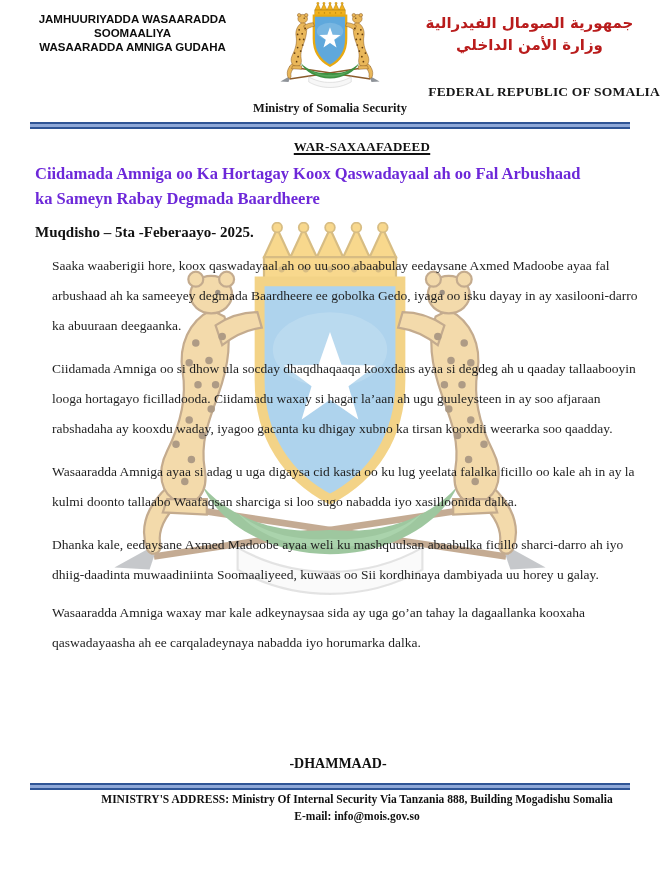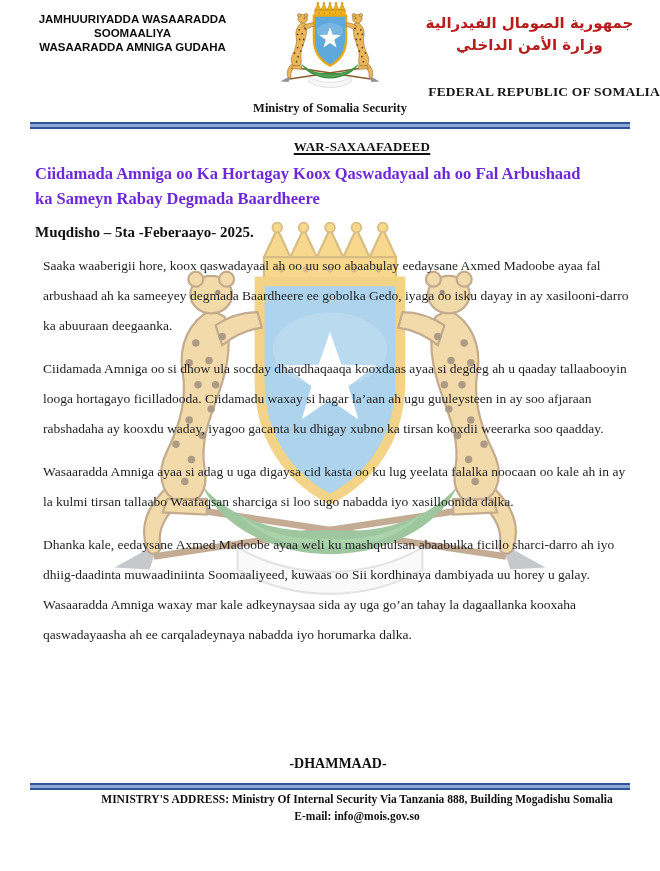--- a/index.html
+++ b/index.html
@@ -43,23 +43,23 @@
     text-decoration:underline; text-underline-offset:2px; text-decoration-thickness:1.5px;padding-left:32px;
   }
   .headline {
     position:absolute; top:161px; left:35px; width:560px;
     font-weight:bold; font-size:16.5px; line-height:25px; color:#6d28d9;
   }
   .dateline {
     position:absolute; top:224px; left:35px;
     font-weight:bold; font-size:15px; color:#111;
   }
-  .bodycopy { position:absolute; top:251px; left:43px; width:592px; z-index:2; }
+  .bodycopy { position:absolute; top:251px; left:52px; width:592px; z-index:2; }
   .bodycopy p { margin:0 0 13px 0; font-size:13.5px; line-height:30px; color:#1f1f1f; }
-  .bodycopy p.no-gap { margin-bottom:0; }
+  .bodycopy p.no-gap { margin-bottom:8px; }
   .closing {
     position:absolute; top:756px; left:0; width:100%; text-align:center;
     font-weight:bold; font-size:14px; color:#111;padding-left:8px;
   }
   
   .footer-block {
     position:absolute; top:791px; left:0; width:100%; text-align:center;
     font-weight:bold; font-size:11.5px; line-height:17px; color:#111;padding-left:27px;
   }
   
@@ -162,21 +162,21 @@
 
     <div class="sep sep-top"></div>
 
     <div class="kicker">WAR-SAXAAFADEED</div>
     <div class="headline">Ciidamada Amniga oo Ka Hortagay Koox Qaswadayaal ah oo Fal Arbushaad ka Sameyn Rabay Degmada Baardheere</div>
     <div class="dateline">Muqdisho – 5ta -Feberaayo- 2025.</div>
 
     <div class="bodycopy">
       <p>Saaka waaberigii hore, koox qaswadayaal ah oo uu soo abaabulay eedaysane Axmed Madoobe ayaa fal arbushaad ah ka sameeyey degmada Baardheere ee gobolka Gedo, iyaga oo isku dayay in ay xasilooni-darro ka abuuraan deegaanka.</p>
       <p>Ciidamada Amniga oo si dhow ula socday dhaqdhaqaaqa kooxdaas ayaa si degdeg ah u qaaday tallaabooyin looga hortagayo ficilladooda. Ciidamadu waxay si hagar la’aan ah ugu guuleysteen in ay soo afjaraan rabshadaha ay kooxdu waday, iyagoo gacanta ku dhigay xubno ka tirsan kooxdii weerarka soo qaadday.</p>
-      <p>Wasaaradda Amniga ayaa si adag u uga digaysa cid kasta oo ku lug yeelata falalka noocaan oo kale ah in ay la kulmi tirsan tallaabo Waafaqsan sharciga si loo sugo nabadda iyo xasilloonida dalka.</p>
+      <p>Wasaaradda Amniga ayaa si adag u uga digaysa cid kasta oo ku lug yeelata falalka ficillo oo kale ah in ay la kulmi doonto tallaabo Waafaqsan sharciga si loo sugo nabadda iyo xasilloonida dalka.</p>
       <p class="no-gap">Dhanka kale, eedaysane Axmed Madoobe ayaa weli ku mashquulsan abaabulka ficillo sharci-darro ah iyo dhiig-daadinta muwaadiniinta Soomaaliyeed, kuwaas oo Sii kordhinaya dambiyada uu horey u galay.</p>
       <p>Wasaaradda Amniga waxay mar kale adkeynaysaa sida ay uga go’an tahay la dagaallanka kooxaha qaswadayaasha ah ee carqaladeynaya nabadda iyo horumarka dalka.</p>
     </div>
 
     <div class="closing">-DHAMMAAD-</div>
 
     <div class="sep sep-bottom"></div>
     <div class="footer-block">
       <div>MINISTRY'S ADDRESS: Ministry Of Internal Security Via Tanzania 888, Building Mogadishu Somalia</div>
       <div>E-mail: info@mois.gov.so</div>

